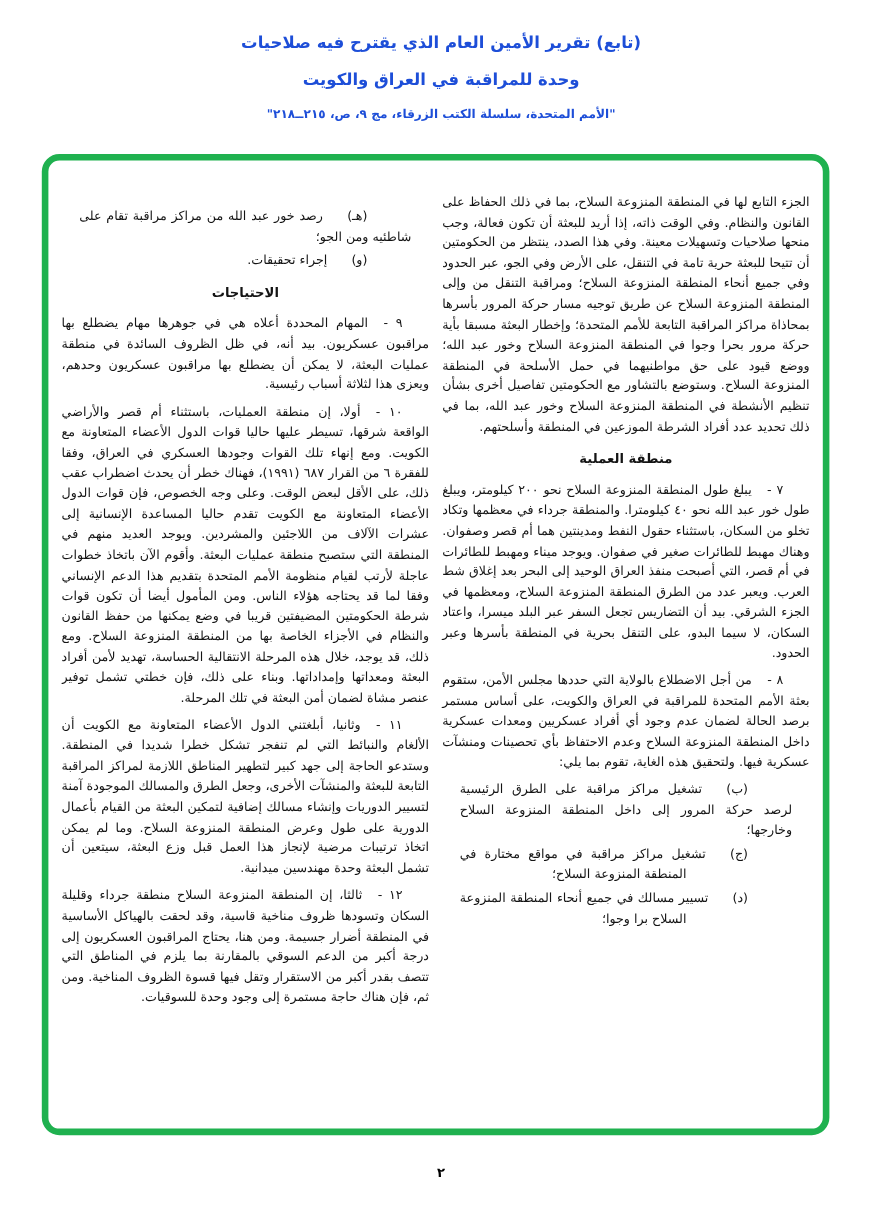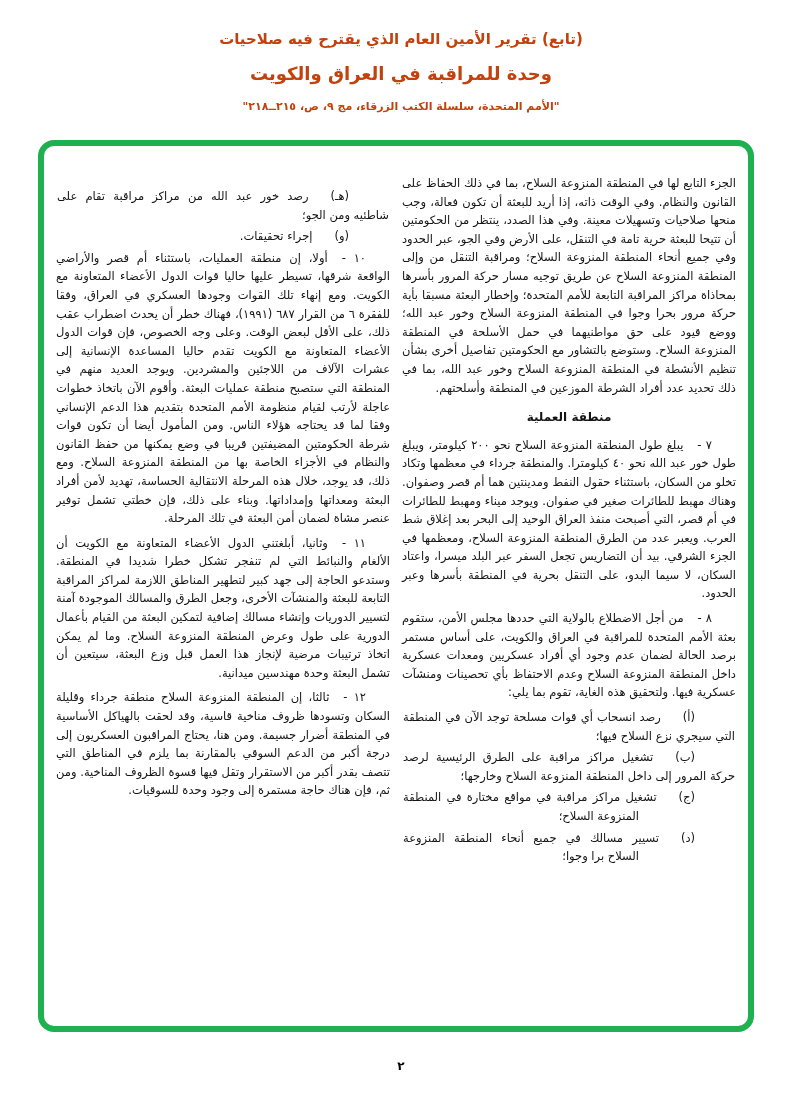--- a/index.html
+++ b/index.html
@@ -1,37 +1,37 @@
 <!DOCTYPE html>
 <html lang="ar" dir="rtl"><head>
 <meta charset="utf-8">
 <style>
   html,body{margin:0;padding:0;background:#ffffff;}
   .page{
     position:relative;width:802px;height:1096px;background:#ffffff;
     font-family:"DejaVu Sans",sans-serif;color:#111;overflow:hidden;direction:rtl;
   }
-  .header{position:absolute;top:30px;left:0;right:0;text-align:center;font-weight:bold;color:#c2410c;}
+  .header{position:absolute;top:30px;left:0;right:0;text-align:center;font-weight:bold;color:#1d4ed8;}
   .t1{font-size:15px;margin:0 0 15px;}
-  .t2{font-size:18px;margin:0 0 16px;}
+  .t2{font-size:15px;margin:0 0 16px;}
   .src{font-size:11px;margin:0;}
   .frame{
     position:absolute;left:38px;top:140px;width:704px;height:880px;
     border:6px solid #ec4899;border-radius:16px;background:#fff;
   }
   .cols{
     position:absolute;top:28px;right:12px;left:12px;bottom:6px;
     display:flex;gap:12px;overflow:hidden;
   }
   .col{flex:1;min-width:0;text-align:justify;font-size:11.5px;line-height:18.6px;color:#141414;}
   .col-left{padding-top:13px;}
   .para{margin:0 0 6px;text-indent:24px;}
   .para.cont{text-indent:0;}
   .para .marker{margin-left:14px;white-space:nowrap;}
-  .li{margin:0 1px 3px;text-indent:40px;}
+  .li{margin:0 16px 3px;text-indent:40px;}
   .li .marker{margin-left:22px;white-space:nowrap;}
   .li.hang{padding-left:0;padding-right:96px;text-indent:-56px;}
   .sec-h{font-size:12px;font-weight:bold;text-align:center;margin:11px 0 9px;text-indent:0;}
   .pageno{position:absolute;top:1059px;left:0;right:0;text-align:center;font-size:12px;font-weight:bold;color:#000;}
 </style>
 </head>
 <body>
 
 <div class="page">
 
@@ -41,28 +41,29 @@
     <p class="src">"الأمم المتحدة، سلسلة الكتب الزرقاء، مج ٩، ص، ٢١٥ــ٢١٨"</p>
   </div>
 
   <div class="frame" style="border-color: rgb(31, 177, 79);">
     <div class="cols">
       <section class="col col-right">
           <p class="para cont"><span>الجزء التابع لها في المنطقة المنزوعة السلاح، بما في ذلك الحفاظ على القانون والنظام. وفي الوقت ذاته، إذا أريد للبعثة أن تكون فعالة، وجب منحها صلاحيات وتسهيلات معينة. وفي هذا الصدد، ينتظر من الحكومتين أن تتيحا للبعثة حرية تامة في التنقل، على الأرض وفي الجو، عبر الحدود وفي جميع أنحاء المنطقة المنزوعة السلاح؛ ومراقبة التنقل من وإلى المنطقة المنزوعة السلاح عن طريق توجيه مسار حركة المرور بأسرها بمحاذاة مراكز المراقبة التابعة للأمم المتحدة؛ وإخطار البعثة مسبقا بأية حركة مرور بحرا وجوا في المنطقة المنزوعة السلاح وخور عبد الله؛ ووضع قيود على حق مواطنيهما في حمل الأسلحة في المنطقة المنزوعة السلاح. وستوضع بالتشاور مع الحكومتين تفاصيل أخرى بشأن تنظيم الأنشطة في المنطقة المنزوعة السلاح وخور عبد الله، بما في ذلك تحديد عدد أفراد الشرطة الموزعين في المنطقة وأسلحتهم.</span></p>
           <h3 class="sec-h">منطقة العملية</h3>
           <p class="para"><span class="marker">٧ -</span><span>يبلغ طول المنطقة المنزوعة السلاح نحو ٢٠٠ كيلومتر، ويبلغ طول خور عبد الله نحو ٤٠ كيلومترا. والمنطقة جرداء في معظمها وتكاد تخلو من السكان، باستثناء حقول النفط ومدينتين هما أم قصر وصفوان. وهناك مهبط للطائرات صغير في صفوان. ويوجد ميناء ومهبط للطائرات في أم قصر، التي أصبحت منفذ العراق الوحيد إلى البحر بعد إغلاق شط العرب. ويعبر عدد من الطرق المنطقة المنزوعة السلاح، ومعظمها في الجزء الشرقي. بيد أن التضاريس تجعل السفر عبر البلد ميسرا، واعتاد السكان، لا سيما البدو، على التنقل بحرية في المنطقة بأسرها وعبر الحدود.</span></p>
           <p class="para"><span class="marker">٨ -</span><span>من أجل الاضطلاع بالولاية التي حددها مجلس الأمن، ستقوم بعثة الأمم المتحدة للمراقبة في العراق والكويت، على أساس مستمر برصد الحالة لضمان عدم وجود أي أفراد عسكريين ومعدات عسكرية داخل المنطقة المنزوعة السلاح وعدم الاحتفاظ بأي تحصينات ومنشآت عسكرية فيها. ولتحقيق هذه الغاية، تقوم بما يلي:</span></p>
-          <p class="li"><span class="marker">(أ)</span><span>رصد انسحاب أي قوات مسلحة توجد الآن في المنطقة التي سيجري نزع السلاح فيها؛</span></p>
           <p class="li"><span class="marker">(ب)</span><span>تشغيل مراكز مراقبة على الطرق الرئيسية لرصد حركة المرور إلى داخل المنطقة المنزوعة السلاح وخارجها؛</span></p>
           <p class="li hang"><span class="marker">(ج)</span><span>تشغيل مراكز مراقبة في مواقع مختارة في المنطقة المنزوعة السلاح؛</span></p>
           <p class="li hang"><span class="marker">(د)</span><span>تسيير مسالك في جميع أنحاء المنطقة المنزوعة السلاح برا وجوا؛</span></p>
         </section>
       <section class="col col-left">
           <p class="li"><span class="marker">(هـ)</span><span>رصد خور عبد الله من مراكز مراقبة تقام على شاطئيه ومن الجو؛</span></p>
           <p class="li"><span class="marker">(و)</span><span>إجراء تحقيقات.</span></p>
+          <h3 class="sec-h">الاحتياجات</h3>
+          <p class="para"><span class="marker">٩ -</span><span>المهام المحددة أعلاه هي في جوهرها مهام يضطلع بها مراقبون عسكريون. بيد أنه، في ظل الظروف السائدة في منطقة عمليات البعثة، لا يمكن أن يضطلع بها مراقبون عسكريون وحدهم، ويعزى هذا لثلاثة أسباب رئيسية.</span></p>
           <p class="para"><span class="marker">١٠ -</span><span>أولا، إن منطقة العمليات، باستثناء أم قصر والأراضي الواقعة شرقها، تسيطر عليها حاليا قوات الدول الأعضاء المتعاونة مع الكويت. ومع إنهاء تلك القوات وجودها العسكري في العراق، وفقا للفقرة ٦ من القرار ٦٨٧ (١٩٩١)، فهناك خطر أن يحدث اضطراب عقب ذلك، على الأقل لبعض الوقت. وعلى وجه الخصوص، فإن قوات الدول الأعضاء المتعاونة مع الكويت تقدم حاليا المساعدة الإنسانية إلى عشرات الآلاف من اللاجئين والمشردين. ويوجد العديد منهم في المنطقة التي ستصبح منطقة عمليات البعثة. وأقوم الآن باتخاذ خطوات عاجلة لأرتب لقيام منظومة الأمم المتحدة بتقديم هذا الدعم الإنساني وفقا لما قد يحتاجه هؤلاء الناس. ومن المأمول أيضا أن تكون قوات شرطة الحكومتين المضيفتين قريبا في وضع يمكنها من حفظ القانون والنظام في الأجزاء الخاصة بها من المنطقة المنزوعة السلاح. ومع ذلك، قد يوجد، خلال هذه المرحلة الانتقالية الحساسة، تهديد لأمن أفراد البعثة ومعداتها وإمداداتها. وبناء على ذلك، فإن خطتي تشمل توفير عنصر مشاة لضمان أمن البعثة في تلك المرحلة.</span></p>
           <p class="para"><span class="marker">١١ -</span><span>وثانيا، أبلغتني الدول الأعضاء المتعاونة مع الكويت أن الألغام والنبائط التي لم تنفجر تشكل خطرا شديدا في المنطقة. وستدعو الحاجة إلى جهد كبير لتطهير المناطق اللازمة لمراكز المراقبة التابعة للبعثة والمنشآت الأخرى، وجعل الطرق والمسالك الموجودة آمنة لتسيير الدوريات وإنشاء مسالك إضافية لتمكين البعثة من القيام بأعمال الدورية على طول وعرض المنطقة المنزوعة السلاح. وما لم يمكن اتخاذ ترتيبات مرضية لإنجاز هذا العمل قبل وزع البعثة، سيتعين أن تشمل البعثة وحدة مهندسين ميدانية.</span></p>
           <p class="para"><span class="marker">١٢ -</span><span>ثالثا، إن المنطقة المنزوعة السلاح منطقة جرداء وقليلة السكان وتسودها ظروف مناخية قاسية، وقد لحقت بالهياكل الأساسية في المنطقة أضرار جسيمة. ومن هنا، يحتاج المراقبون العسكريون إلى درجة أكبر من الدعم السوقي بالمقارنة بما يلزم في المناطق التي تتصف بقدر أكبر من الاستقرار وتقل فيها قسوة الظروف المناخية. ومن ثم، فإن هناك حاجة مستمرة إلى وجود وحدة للسوقيات.</span></p>
         </section>
     </div>
   </div>
 
   <div class="pageno">٢</div>
 
 </div>

